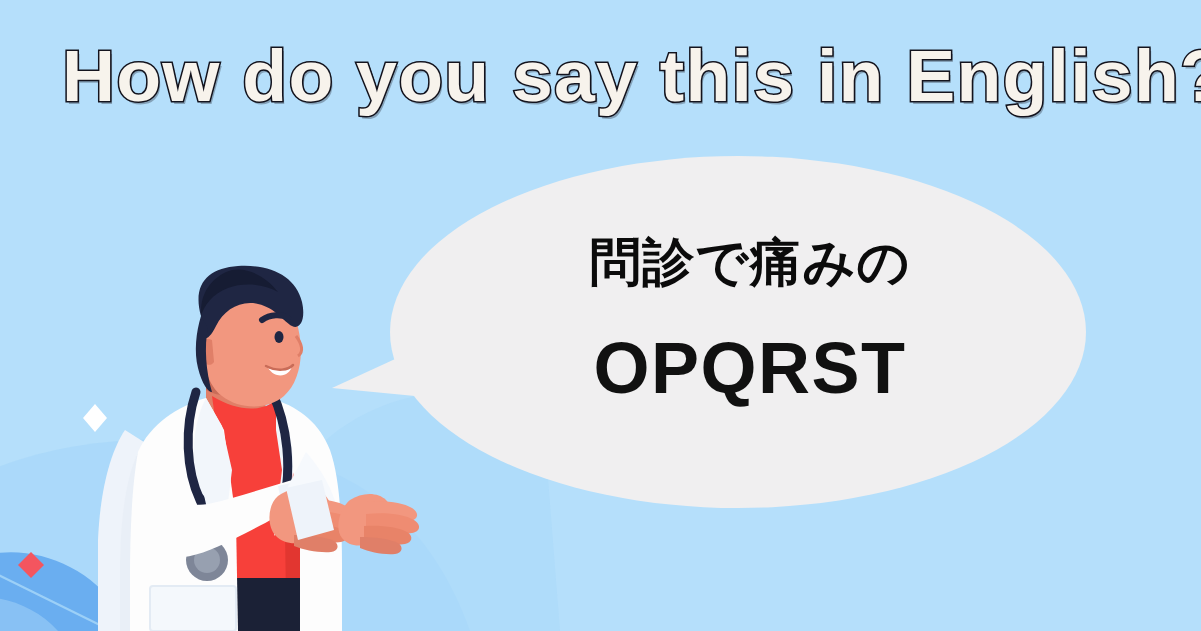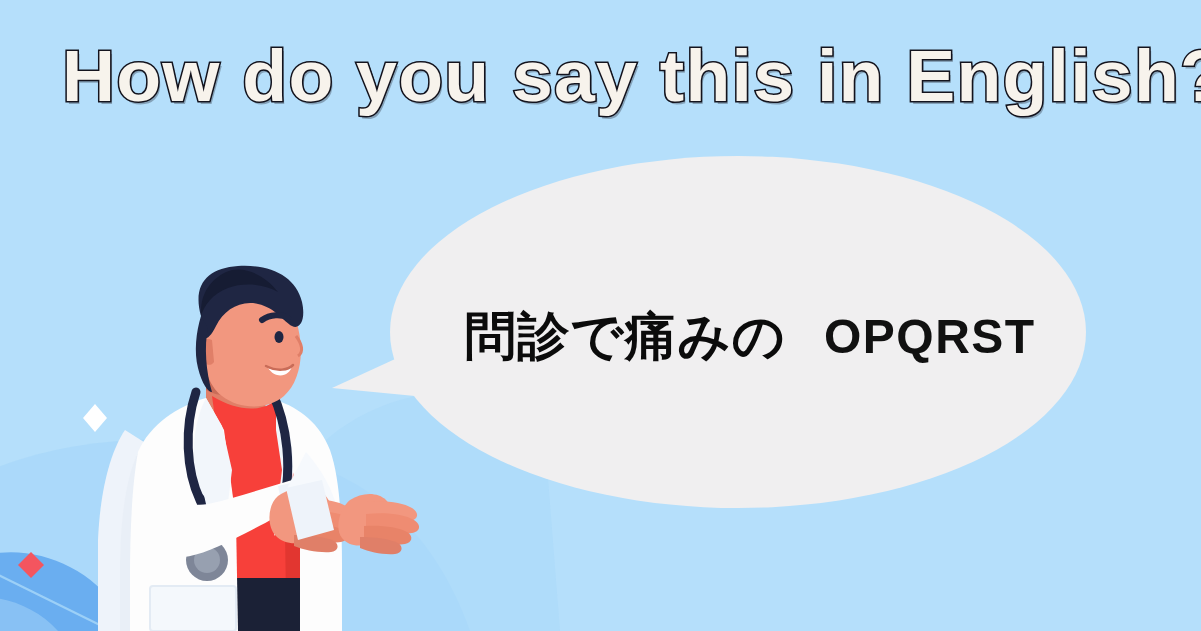--- a/index.html
+++ b/index.html
@@ -57,41 +57,41 @@
   }
   #bubble-svg {
     position: absolute;
     left: 0; top: 0;
     width: 760px;
     height: 365px;
   }
   #bubble-text {
     position: absolute;
     left: 90px;
-    top: 60px;
+    top: 44px;
     width: 660px;
     height: 250px;
     display: flex;
-    flex-direction: row;
+    flex-direction: column;
     align-items: center;
     justify-content: center;
     gap: 38px;
     text-align: center;
     pointer-events: none;
   }
   .bubble-line-1 {
     font-size: 52px;
     font-weight: 700;
     color: #0b0b0b;
     letter-spacing: 1px;
     line-height: 1.1;
     font-family: "DejaVu Sans", "Liberation Sans", sans-serif;
   }
   .bubble-line-2 {
-    font-size: 48px;
+    font-size: 72px;
     font-weight: 700;
     color: #111111;
     letter-spacing: 1.5px;
     line-height: 1.1;
     font-family: "Liberation Sans", "DejaVu Sans", sans-serif;
   }
 </style>
 </head>
 <body>
 

